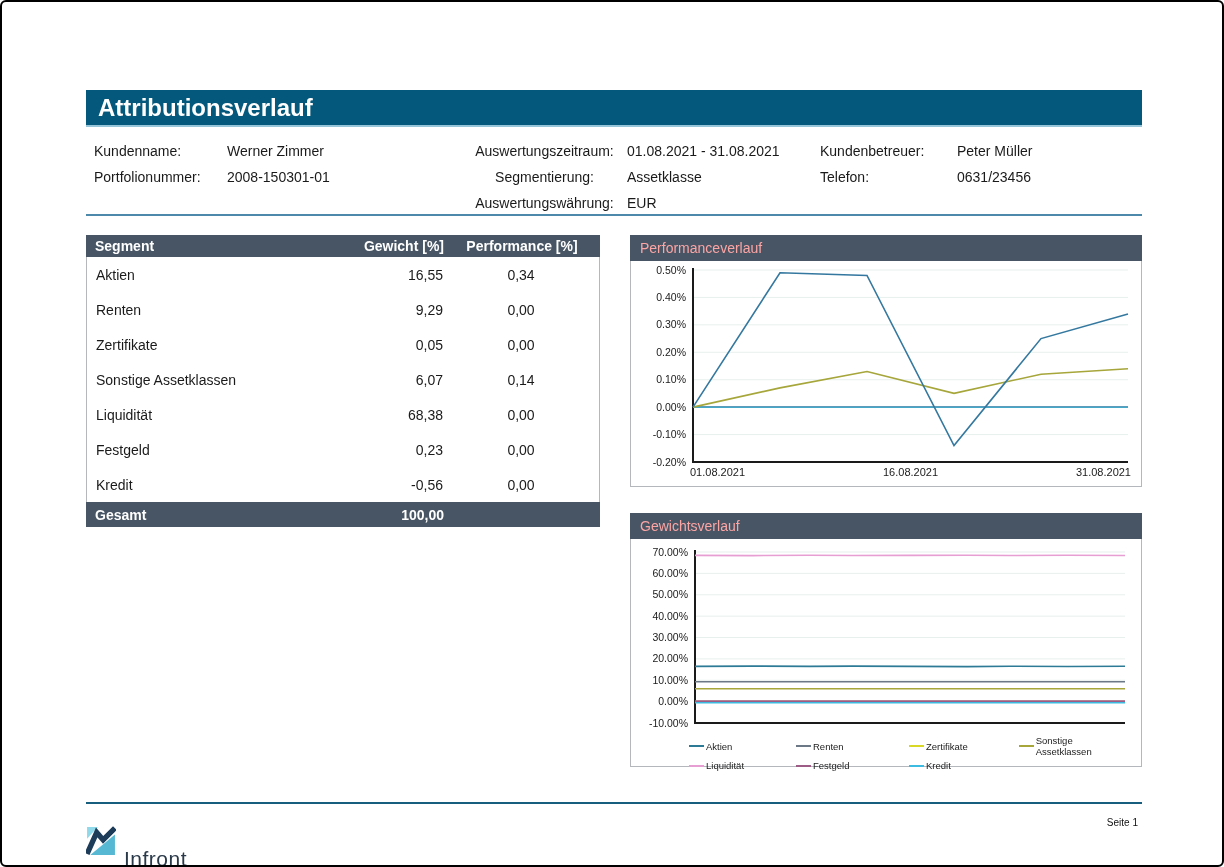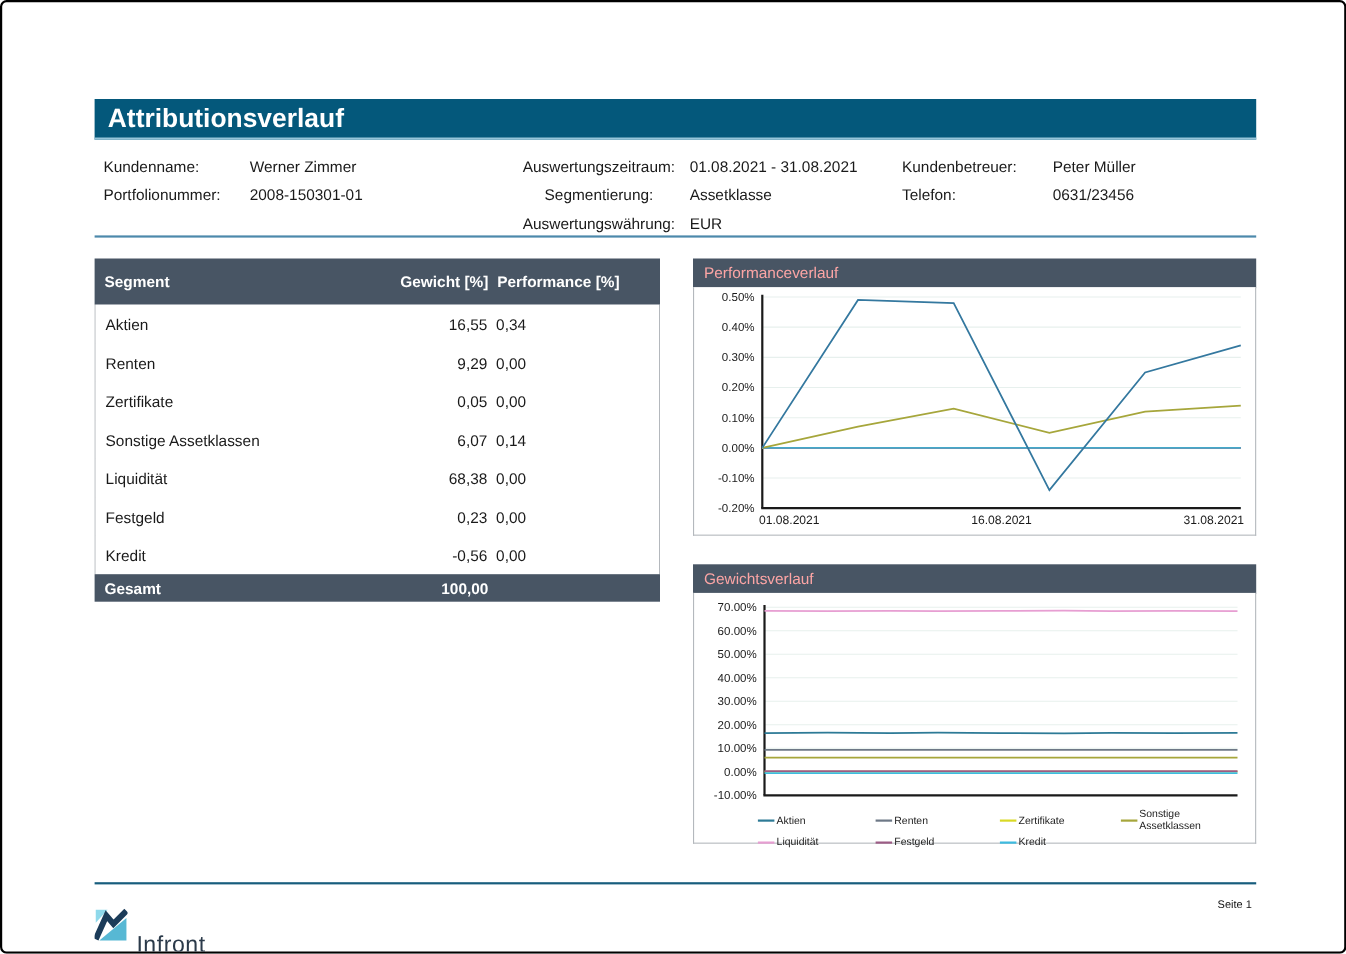--- a/index.html
+++ b/index.html
@@ -22,27 +22,27 @@
   .info-col-1 { left:376px; }
   .info-col-2 { left:734px; }
   .info-row { display:flex; height:26px; align-items:center; }
   .info-col-0 .info-label { width:133px; }
   .info-col-1 .info-label { width:165px;text-align:center; }
   .info-col-2 .info-label { width:137px; }
   .divider { position:absolute; left:84px; top:212px; width:1056px; height:2px; background:#4c89ab; }
   
   .seg-table { position:absolute; left:84px; top:233px; width:514px; font-size:14px; }
   .trow { display:flex; align-items:center; }
-  .thead { background:#485564; color:#fff; font-weight:bold; height:42px; }
+  .thead { background:#485564; color:#fff; font-weight:bold; height:22px; }
   .tbody { border-left:1px solid #b4b8bd; border-right:1px solid #b4b8bd; }
   .tbody .trow { height:35px; background:#fff; }
   .ttotal { background:#485564; color:#fff; font-weight:bold; height:25px; }
   .c-seg { flex:1; padding-left:9px; }
   .c-gew { width:120px; text-align:right; padding-right:8px; }
-  .c-perf { width:148px; text-align:left; padding-right:8px; }
+  .c-perf { width:148px; text-align:center; padding-right:8px; }
   
   .panel-title {
     position:absolute; left:628px; width:512px; height:27px; background:#485564;
     color:#fca5a5; font-size:14px; font-weight:normal; line-height:26px; padding-left:10px;
   }
   .pt-perf { top:233px; }
   .pt-gew  { top:511px; }
   .panel-body {
     position:absolute; left:628px; width:512px; background:#fff;
     border:1px solid #b4b8bd; border-top:none;

